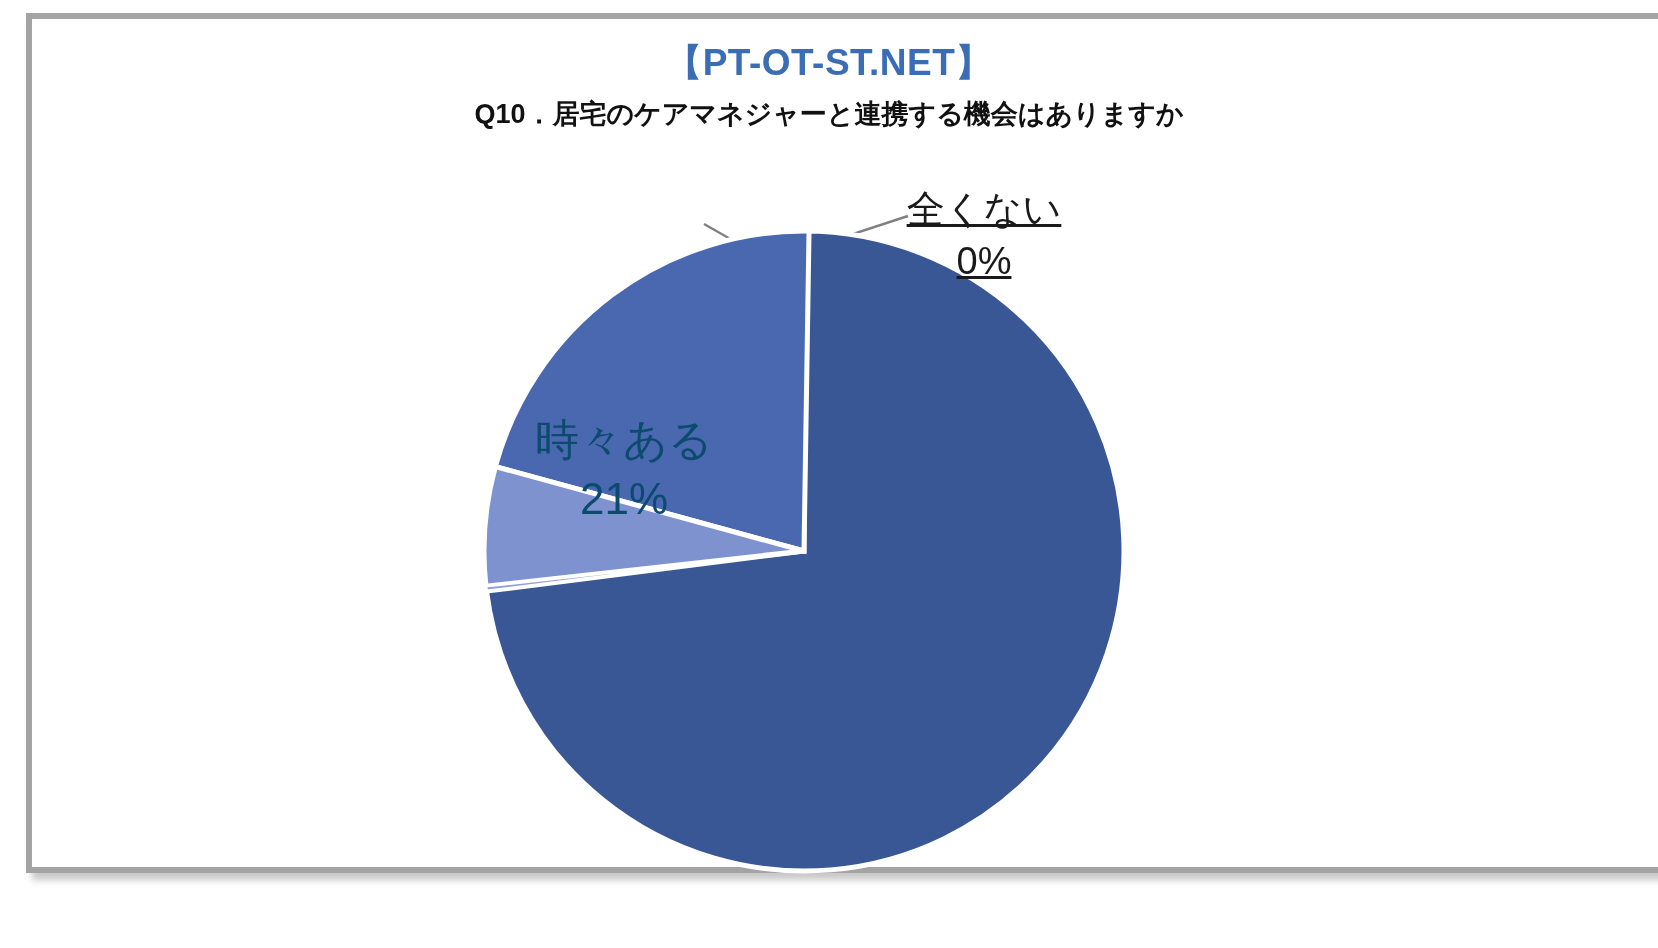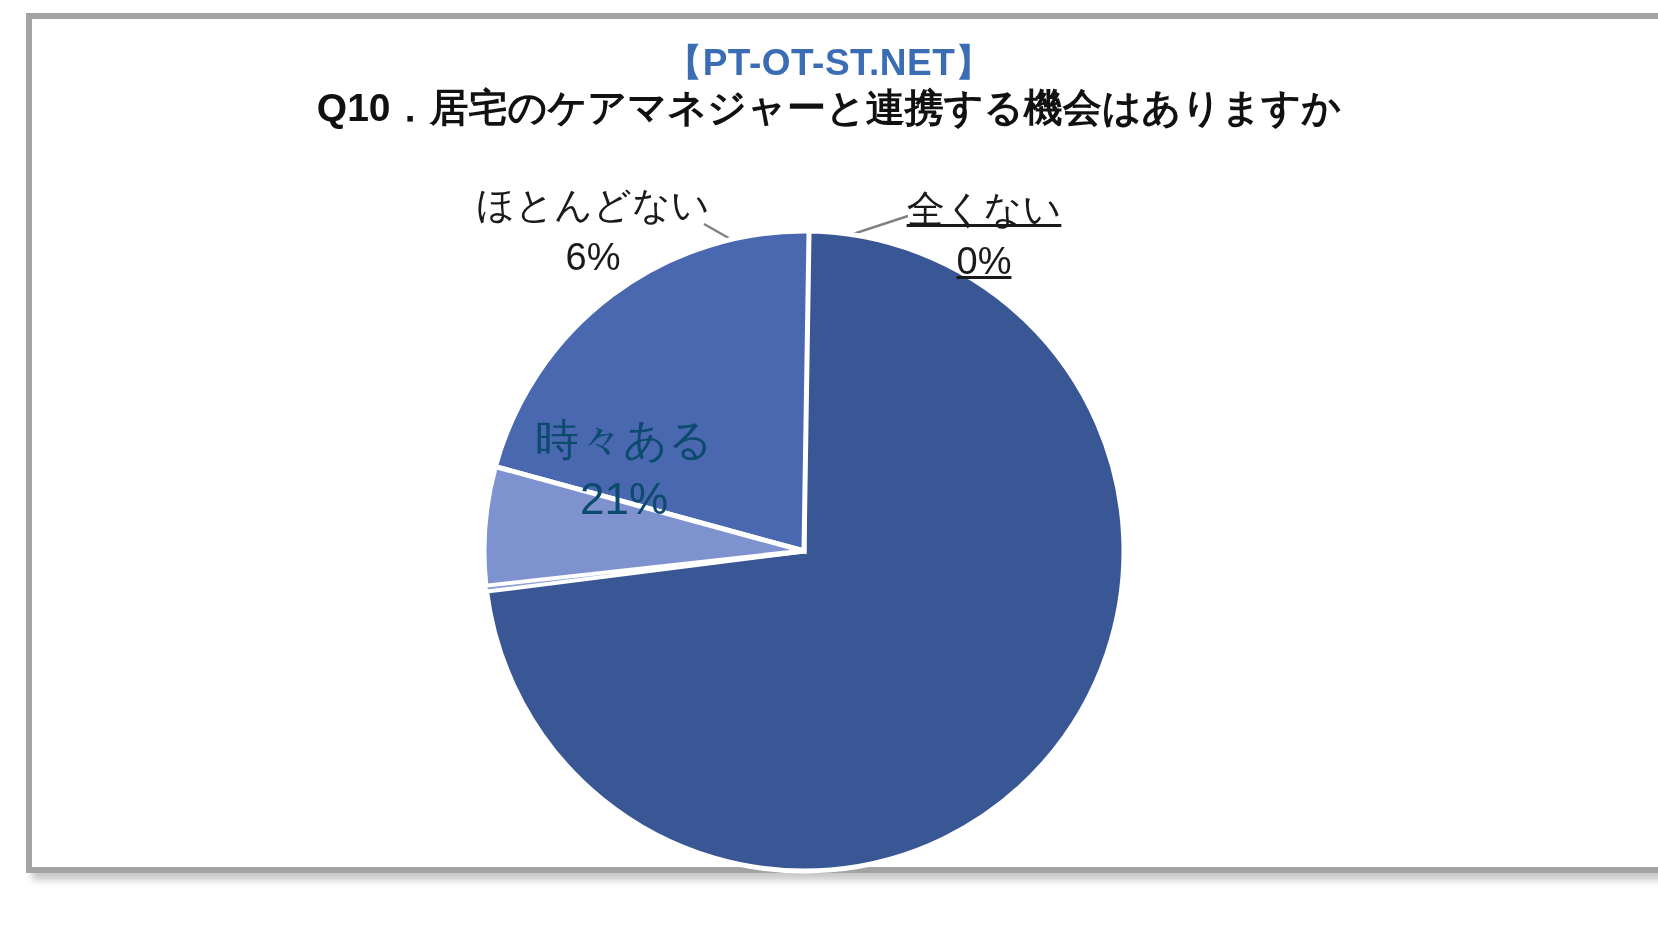--- a/index.html
+++ b/index.html
@@ -48,25 +48,25 @@
     font-family: "Liberation Sans", "DejaVu Sans", sans-serif;
     font-size: 37px;
     font-weight: bold;
     color: #3b6db5;
     letter-spacing: 0.5px;
     line-height: 1.08;
     white-space: nowrap;
   }
   #chart-question {
     font-family: "Liberation Sans", "DejaVu Sans", sans-serif;
-    font-size: 39px;
+    font-size: 27px;
     font-weight: bold;
     color: #111111;
     line-height: 1.12;
-    margin-top: 3px;
+    margin-top: 16px;
     white-space: nowrap;
   }
 
   
   #plot-area {
     position: absolute;
     left: 0;
     top: 0;
     width: 1594px;
     height: 860px;
@@ -152,24 +152,20 @@
           <path d="M 772 532 L 772.00 212.00 A 320 320 0 1 1 454.52 572.11 Z" fill="#3a5795" stroke="#ffffff" stroke-width="5"></path>
 
           <path d="M 772 532 L 463.34 447.56 A 320 320 0 0 1 777.03 212.04 Z" fill="#4a68b0" stroke="#ffffff" stroke-width="5"></path>
 
           <path d="M 772 532 L 453.93 567.11 A 320 320 0 0 1 463.34 447.56 Z" fill="#7f92d0" stroke="#ffffff" stroke-width="5"></path>
 
           <path d="M 772 532 L 454.52 572.11 A 320 320 0 0 1 453.93 567.11 Z" fill="#8fa0d8" stroke="#ffffff" stroke-width="3"></path>
         </g>
       </svg>
 
-      <div class="outside-label" id="label-hotondo">
-        <span>ほとんどない</span>
-        <span class="lbl-pct">6%</span>
-      </div>
 
       <div class="outside-label" id="label-mattaku">
         <span>全くない</span>
         <span class="lbl-pct">0%</span>
       </div>
 
 
       <div class="inside-label" id="label-tokidoki">
         <span>時々ある</span>
         <span class="lbl-pct">21%</span>

